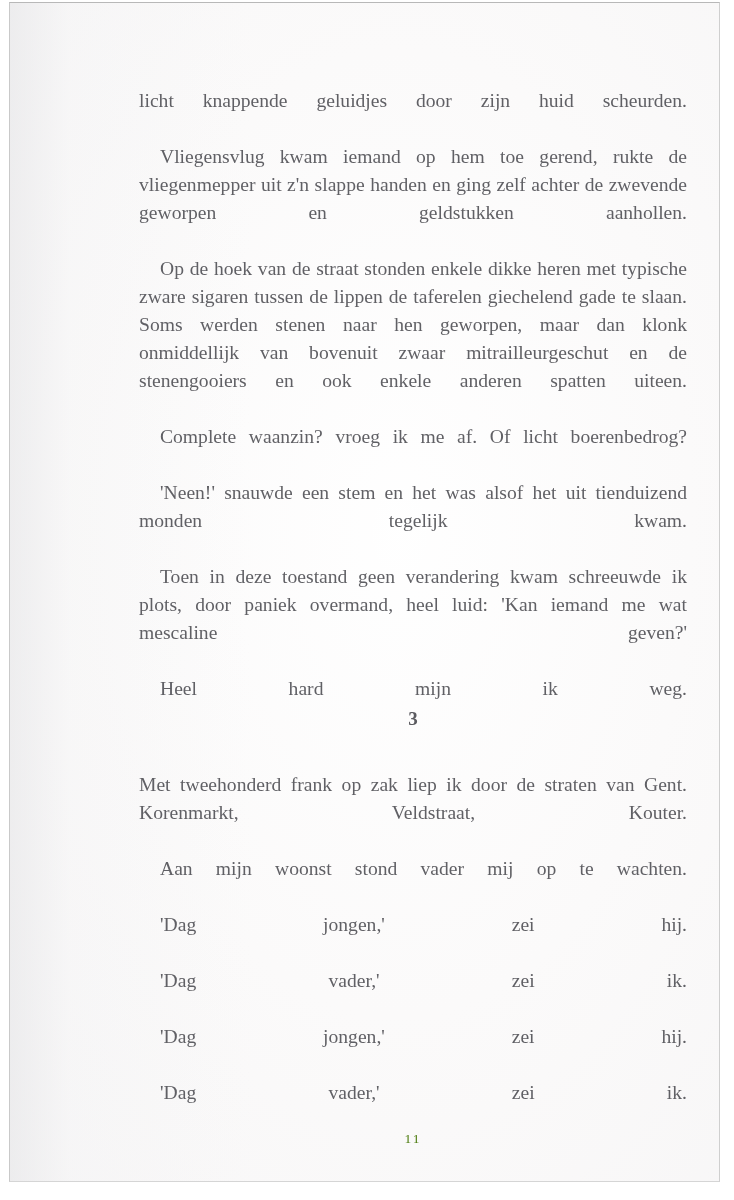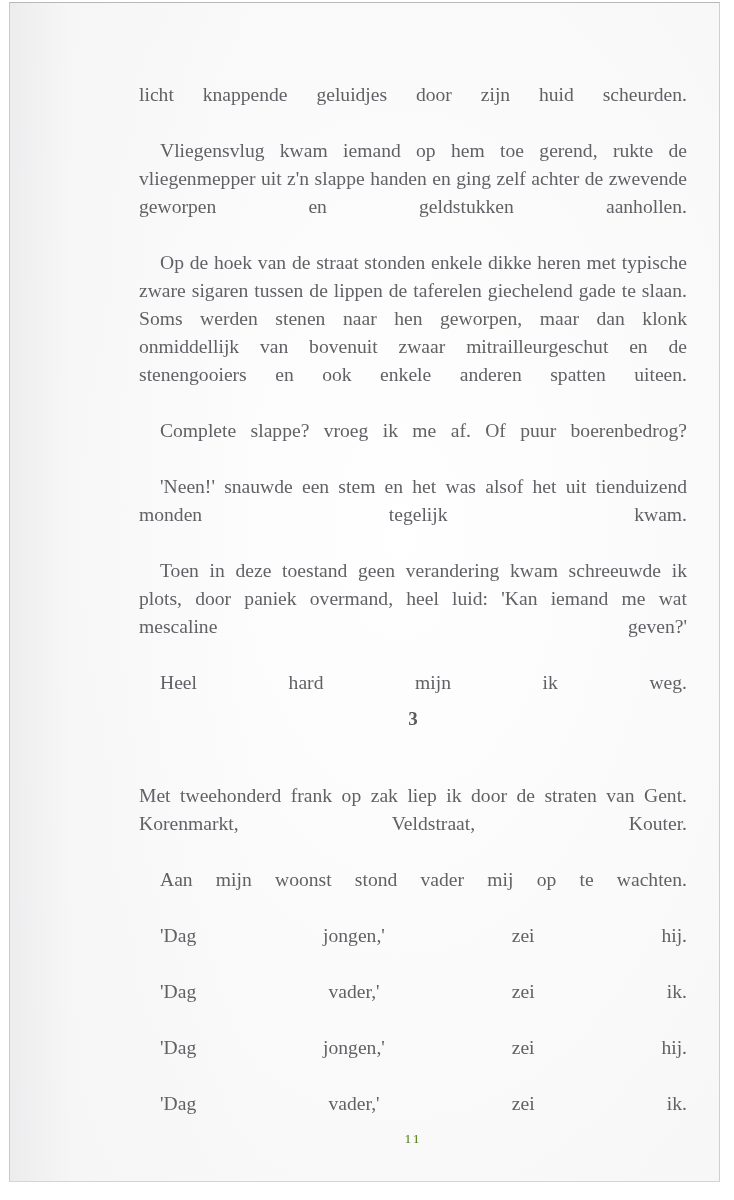--- a/index.html
+++ b/index.html
@@ -51,21 +51,21 @@
                 rgba(255,255,255,0.9) 0%,
                 rgba(250,249,249,0.6) 55%,
                 rgba(243,242,243,0.55) 100%);
     pointer-events: none;
   }
 
   
   #text-column {
     position: absolute;
     left: 129px;
-    top: 78px;
+    top: 84px;
     width: 548px;
     color: #55555a;
     font-size: 19.6px;
     line-height: 28px;
     text-align: justify;
     text-justify: inter-word;
     -webkit-font-smoothing: antialiased;
     filter: blur(0.22px);
     opacity: 0.93;
   }
@@ -102,21 +102,20 @@
     position: absolute;
     left: 129px;
     top: 768px;
     width: 548px;
     color: #55555a;
     font-size: 19.6px;
     line-height: 28px;
     text-align: justify;
     filter: blur(0.22px);
     opacity: 0.93;
-    margin-top: 11px;
   }
 
   #page-number {
     position: absolute;
     left: 129px;
     top: 1128px;
     width: 548px;
     text-align: center;
     font-size: 13.5px;
     letter-spacing: 2px;
@@ -129,21 +128,21 @@
 
 <div id="page-sheet">
 
   <div id="paper-tint"></div>
   <div id="gutter-shade"></div>
 
   <div id="text-column">
     <p class="para no-indent">licht knappende geluidjes door zijn huid scheurden.</p>
     <p class="para">Vliegensvlug kwam iemand op hem toe gerend, rukte de vliegenmepper uit z'n slappe handen en ging zelf achter de zwevende geworpen en geldstukken aanhollen.</p>
     <p class="para">Op de hoek van de straat stonden enkele dikke heren met typische zware sigaren tussen de lippen de taferelen giechelend gade te slaan. Soms werden stenen naar hen geworpen, maar dan klonk onmiddellijk van bovenuit zwaar mitrailleurgeschut en de stenengooiers en ook enkele anderen spatten uiteen.</p>
-    <p class="para">Complete slappe? vroeg ik me af. Of puur boerenbedrog?</p>
+    <p class="para">Complete waanzin? vroeg ik me af. Of licht boerenbedrog?</p>
     <p class="para">'Neen!' snauwde een stem en het was alsof het uit tienduizend monden tegelijk kwam.</p>
     <p class="para">Toen in deze toestand geen verandering kwam schreeuwde ik plots, door paniek overmand, heel luid: 'Kan iemand me wat mescaline geven?'</p>
     <p class="para">Heel hard mijn ik weg.</p>
   </div>
 
   <div id="chapter-number">3</div>
 
   <div id="section-two">
     <p class="para no-indent">Met tweehonderd frank op zak liep ik door de straten van Gent. Korenmarkt, Veldstraat, Kouter.</p>
     <p class="para">Aan mijn woonst stond vader mij op te wachten.</p>

